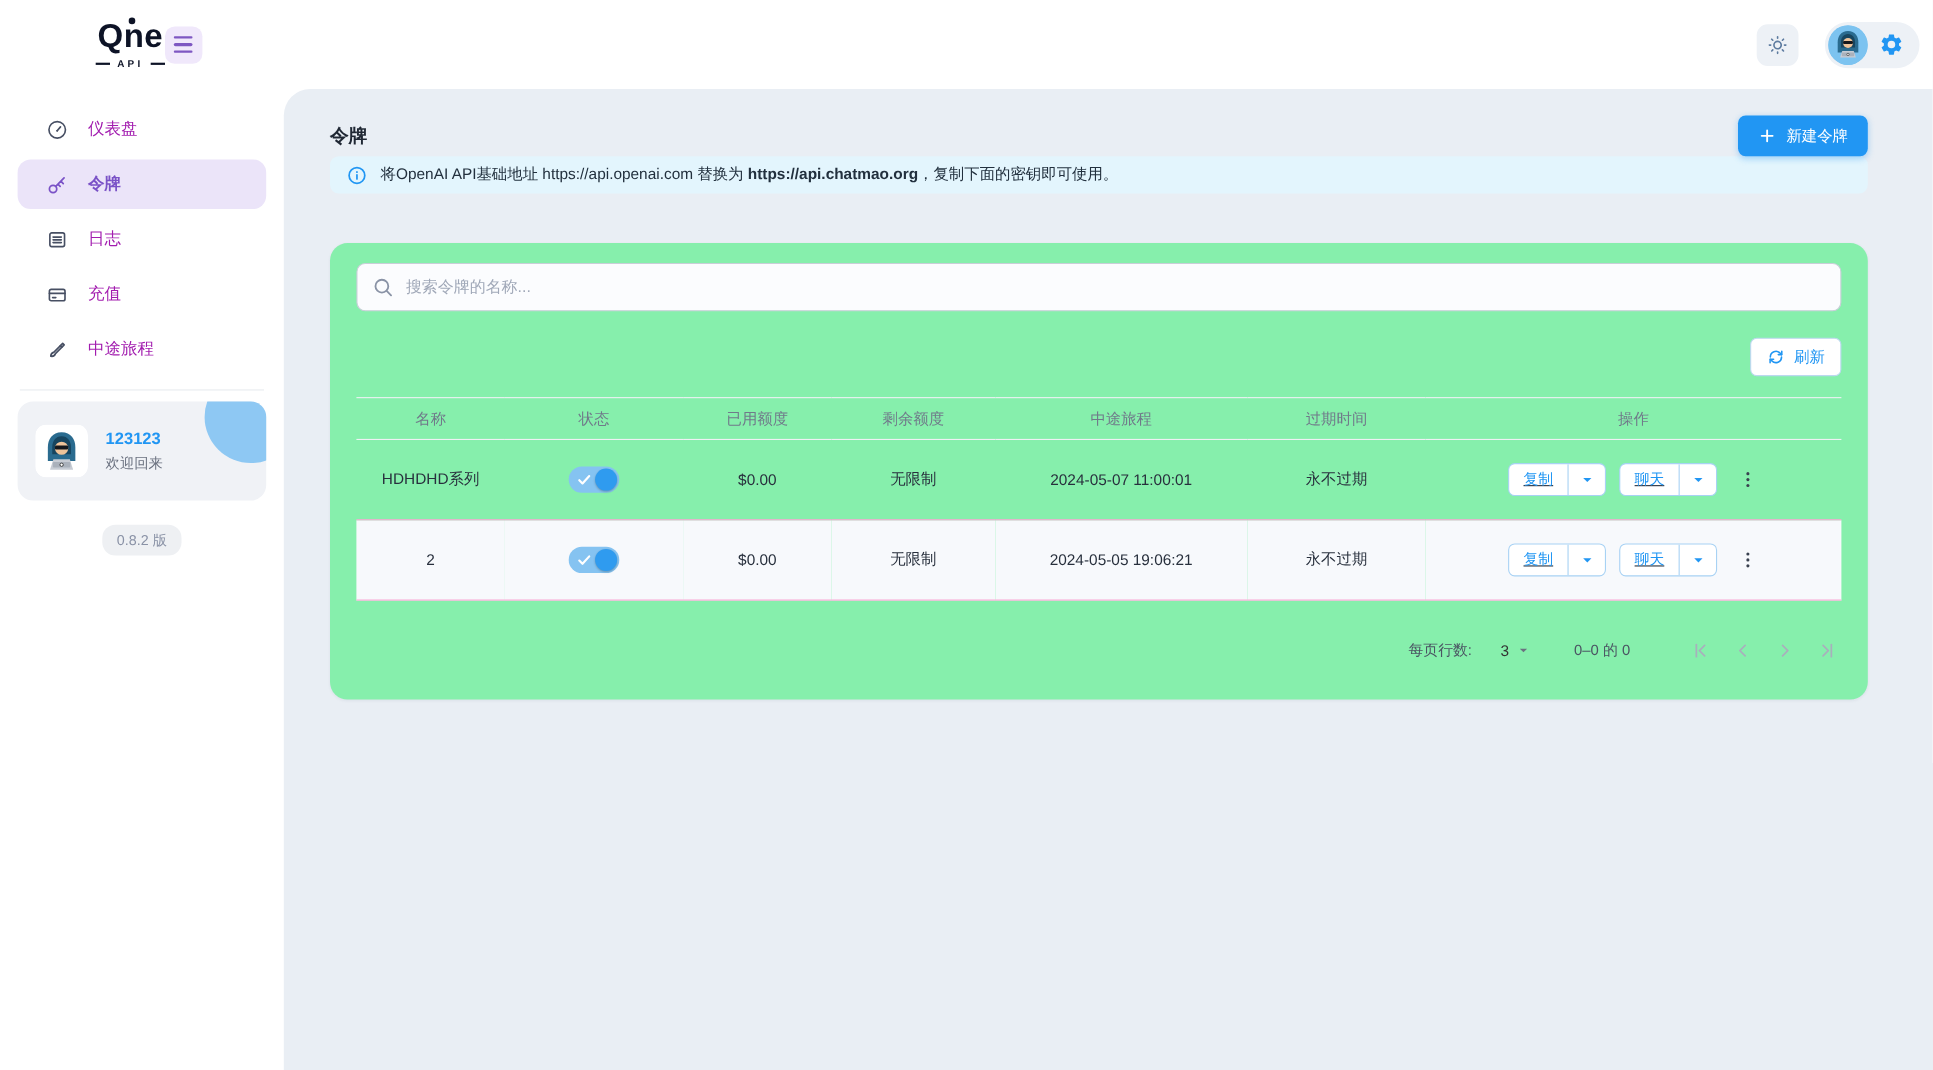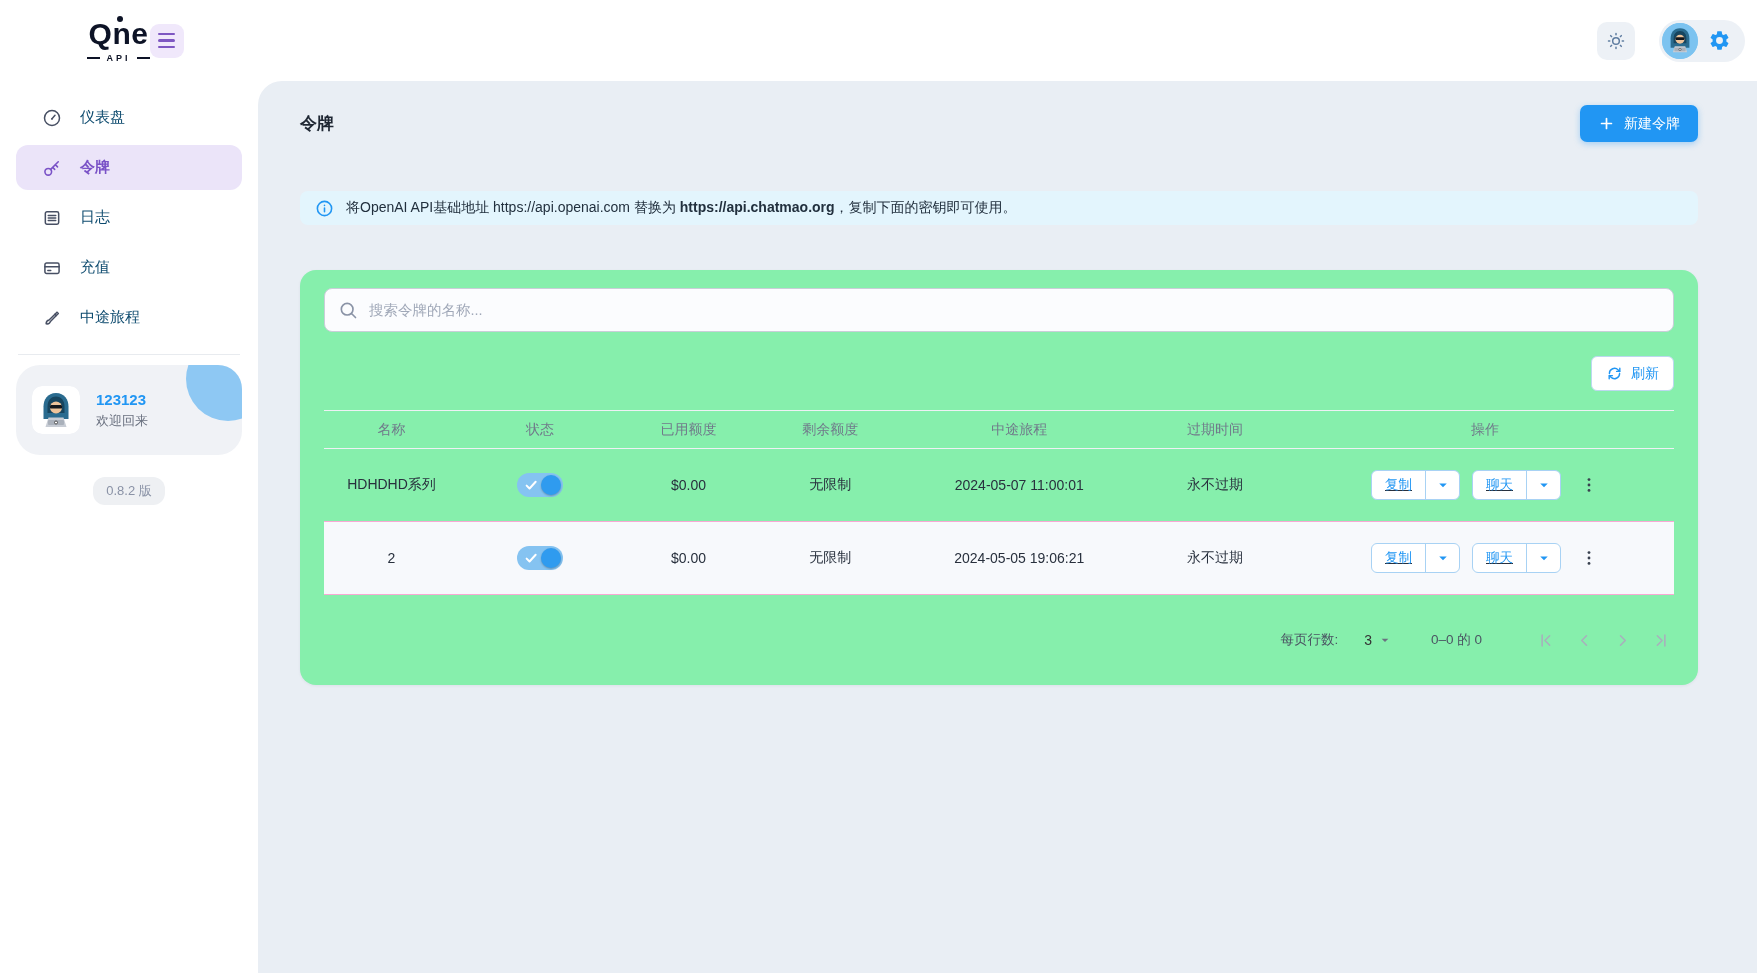--- a/index.html
+++ b/index.html
@@ -20,40 +20,40 @@
   .hamburger .hb { width:17px; height:2.2px; border-radius:2px; background:#7e57c2; }
   .topbar-spacer { flex:1; }
   .icon-btn { width:38px; height:38px; border:none; border-radius:10px; background:#edf1f6; display:flex; align-items:center; justify-content:center; cursor:pointer; }
   .user-pill { margin-left:24px; height:42px; border-radius:21px; background:#edf1f6; display:flex; align-items:center; gap:10px; padding:0 14px 0 3px; }
   .avatar-circle { width:36px; height:36px; border-radius:50%; background:#7cc3f0; overflow:hidden; flex:0 0 36px; cursor:pointer; }
   .gear-btn { border:none; background:transparent; display:flex; align-items:center; cursor:pointer; }
 
   
   .body-row { flex:1; display:flex; min-height:0; }
   .sidebar { width:258px; flex:0 0 258px; background:#fff; padding:14px 16px 0; }
-  .nav-item { height:45px; margin-bottom:5px; border-radius:12px; display:flex; align-items:center; gap:18px; padding-left:26px; cursor:pointer; color:#0c4a6e; font-size:15px; }
+  .nav-item { height:45px; margin-bottom:5px; border-radius:12px; display:flex; align-items:center; gap:18px; padding-left:26px; cursor:pointer; color:#a21caf; font-size:15px; }
   .nav-item .nicon { width:20px; height:20px; color:#474f63; display:flex; }
   .nav-item.active { background:#ebe4f9; color:#7a52c7; font-weight:700; }
   .nav-item.active .nicon { color:#7a52c7; }
   .side-divider { height:1px; background:#e8ebef; margin:14px 2px 10px; }
-  .user-card { position:relative; overflow:hidden; border-radius:24px; background:#f0f2f6; height:90px; display:flex; align-items:center; gap:16px; padding:0 16px; cursor:pointer; }
+  .user-card { position:relative; overflow:hidden; border-radius:14px; background:#f0f2f6; height:90px; display:flex; align-items:center; gap:16px; padding:0 16px; cursor:pointer; }
   .user-card::after { content:''; position:absolute; top:-28px; right:-28px; width:84px; height:84px; border-radius:50%; background:#8ec8f3; }
   .user-avatar { width:48px; height:48px; border-radius:10px; overflow:hidden; flex:0 0 48px; }
   .user-name { color:#2196f3; font-weight:700; font-size:15px; }
   .user-greet { color:#6b7280; font-size:13px; margin-top:4px; }
   .version-wrap { text-align:center; margin-top:22px; }
   .version-badge { display:inline-block; background:#eef0f3; color:#8a92a6; font-size:13px; padding:5px 13px; border-radius:12px; }
 
   
   .main { flex:1; background:#e9eef4; border-top-left-radius:24px; padding:24px 59px 0 42px; min-width:0; }
   .page-header { display:flex; align-items:center; justify-content:space-between; height:37px; }
   .page-title { font-size:17px; font-weight:700; color:#1f2733; }
   .new-token-btn { height:37px; padding:0 18px; border:none; border-radius:7px; background:#2196f3; color:#fff; font-size:14px; display:flex; align-items:center; gap:9px; cursor:pointer; box-shadow:0 2px 6px rgba(33,150,243,.35);margin-left:24px; }
 
-  .banner { margin-top:49px; height:34px; background:#e3f5fd; border-radius:8px; display:flex; align-items:center; gap:12px; padding:0 15px; font-size:14px; color:#22303e; }
+  .banner { height:34px; background:#e3f5fd; border-radius:8px; display:flex; align-items:center; gap:12px; padding:0 15px; font-size:14px; color:#22303e; }
   .banner b { font-weight:700; }
 
   .card { margin-top:45px; background:#86efac; border-radius:16px; box-shadow:0 1px 3px rgba(20,30,60,.06); padding:18px 24px 0; }
   .search-wrap { position:relative; }
   .search-wrap .sicon { position:absolute; left:14px; top:12px; width:20px; height:20px; }
   .search-input { width:100%; height:44px; border:1px solid #c9ced8; border-radius:8px; background:#fbfcfe; padding:0 14px 0 44px; font-size:14.5px; color:#28303d; font-family:inherit; outline:none; }
   .search-input::placeholder { color:#a0a8b8; }
   .refresh-row { margin-top:24px; display:flex; justify-content:flex-end; }
   .refresh-btn { height:35px; padding:0 14px; background:#fff; border:1px solid #bcd8ef; border-radius:6px; color:#2196f3; font-size:14px; display:flex; align-items:center; gap:8px; cursor:pointer; }
 

